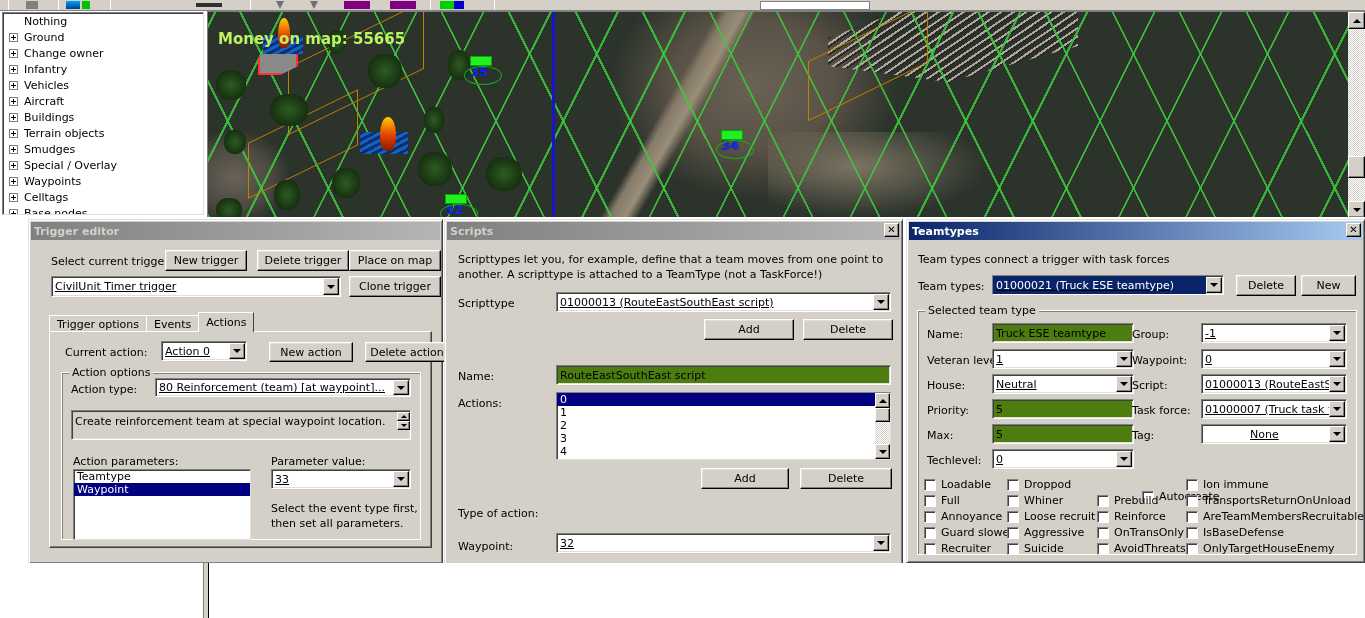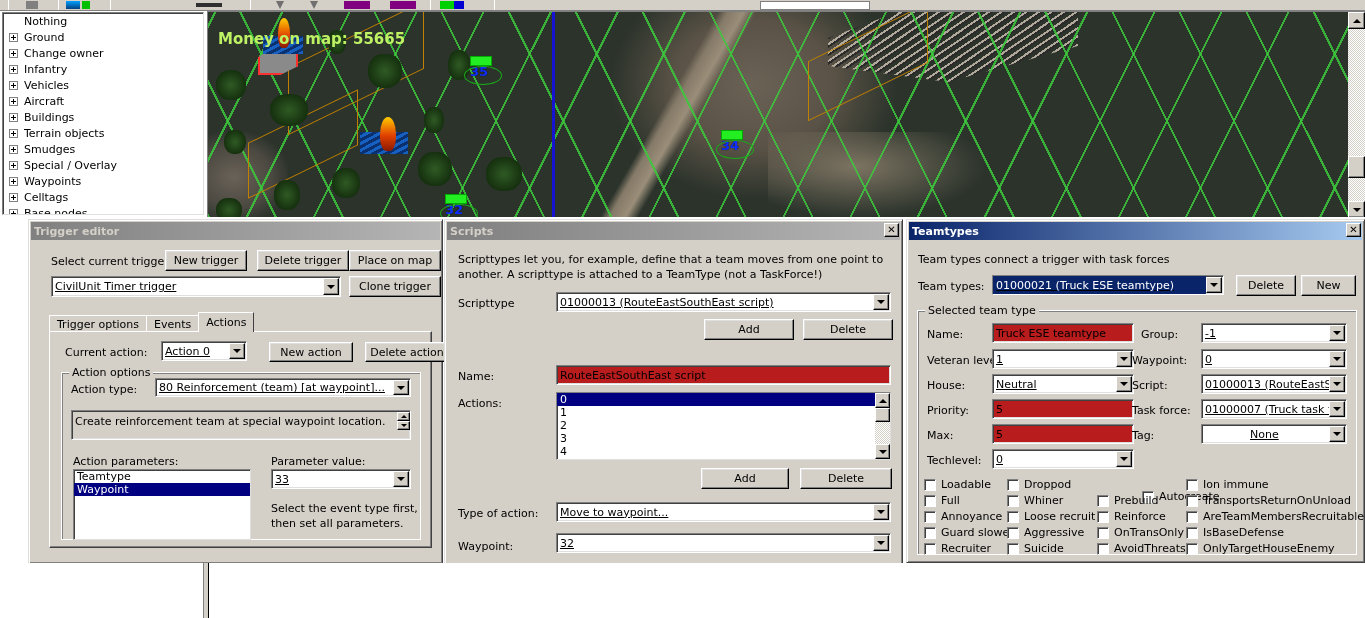--- a/index.html
+++ b/index.html
@@ -19,21 +19,21 @@
     border-top: 1px solid #ffffff; border-left: 1px solid #ffffff;
     border-right: 1px solid #000000; border-bottom: 1px solid #000000;
     box-shadow: inset -1px -1px 0 #808080, inset 1px 1px 0 #dfdfdf;
     font-family: "DejaVu Sans", "Liberation Sans", sans-serif;
     font-size: 11px; color: #000;
     display: flex; align-items: center; justify-content: center;
     cursor: default; position: absolute; padding: 0;
   }
 
   .field {
-    position: absolute; background: #b91c1c;
+    position: absolute; background: #4d7c0f;
     border-top: 1px solid #808080; border-left: 1px solid #808080;
     border-right: 1px solid #ffffff; border-bottom: 1px solid #ffffff;
     box-shadow: inset 1px 1px 0 #404040, inset -1px -1px 0 #dfdfdf;
     display: flex; align-items: center;
     font-size: 11px; color: #000; overflow: hidden; white-space: nowrap;
   }
   .field > .txt { padding-left: 3px; }
 
   .combo { position: absolute; background:#fff;
     border-top: 1px solid #808080; border-left: 1px solid #808080;
@@ -446,26 +446,20 @@
       <div class="sbthumb" style="top:15px;width:15px;height:14px;"></div>
       <div class="sbbtn" style="width:15px;height:15px;position:absolute;bottom:0;left:0;">
           <i class="tri-d"></i>
         </div>
     </div>
 
     <button class="btn" style="left:256px;top:248px;width:88px;height:21px;">Add</button>
     <button class="btn" style="left:355px;top:248px;width:92px;height:21px;">Delete</button>
 
     <div class="lbl" style="left:13px;top:287px;">Type of action:</div>
-    <div class="combo" style="left:111px;top:282px;width:335px;height:20px;">
-      <span class="txt">Move to waypoint...</span>
-      <span class="arrowbtn">
-          <i class="tri-d"></i>
-        </span>
-    </div>
 
     <div class="lbl" style="left:13px;top:320px;">Waypoint:</div>
     <div class="combo" style="left:111px;top:313px;width:335px;height:20px;">
       <span class="txt">32</span>
       <span class="arrowbtn">
           <i class="tri-d"></i>
         </span>
     </div>
 
     <div class="lbl" style="left:13px;top:353px;">Description:</div>
@@ -536,21 +530,21 @@
     </div>
 
     <div class="lbl" style="left:20px;top:234px;">Techlevel:</div>
     <div class="combo" style="left:85px;top:229px;width:142px;height:20px;">
       <span class="txt">0</span>
       <span class="arrowbtn">
           <i class="tri-d"></i>
         </span>
     </div>
 
-    <div class="lbl" style="left:225px;top:108px;margin-left:9px;">Group:</div>
+    <div class="lbl" style="left:225px;top:108px;">Group:</div>
     <div class="combo" style="left:294px;top:103px;width:146px;height:20px;">
       <span class="txt">-1</span>
       <span class="arrowbtn">
           <i class="tri-d"></i>
         </span>
     </div>
 
     <div class="lbl" style="left:225px;top:134px;">Waypoint:</div>
     <div class="combo" style="left:294px;top:129px;width:146px;height:20px;">
       <span class="txt">0</span>

